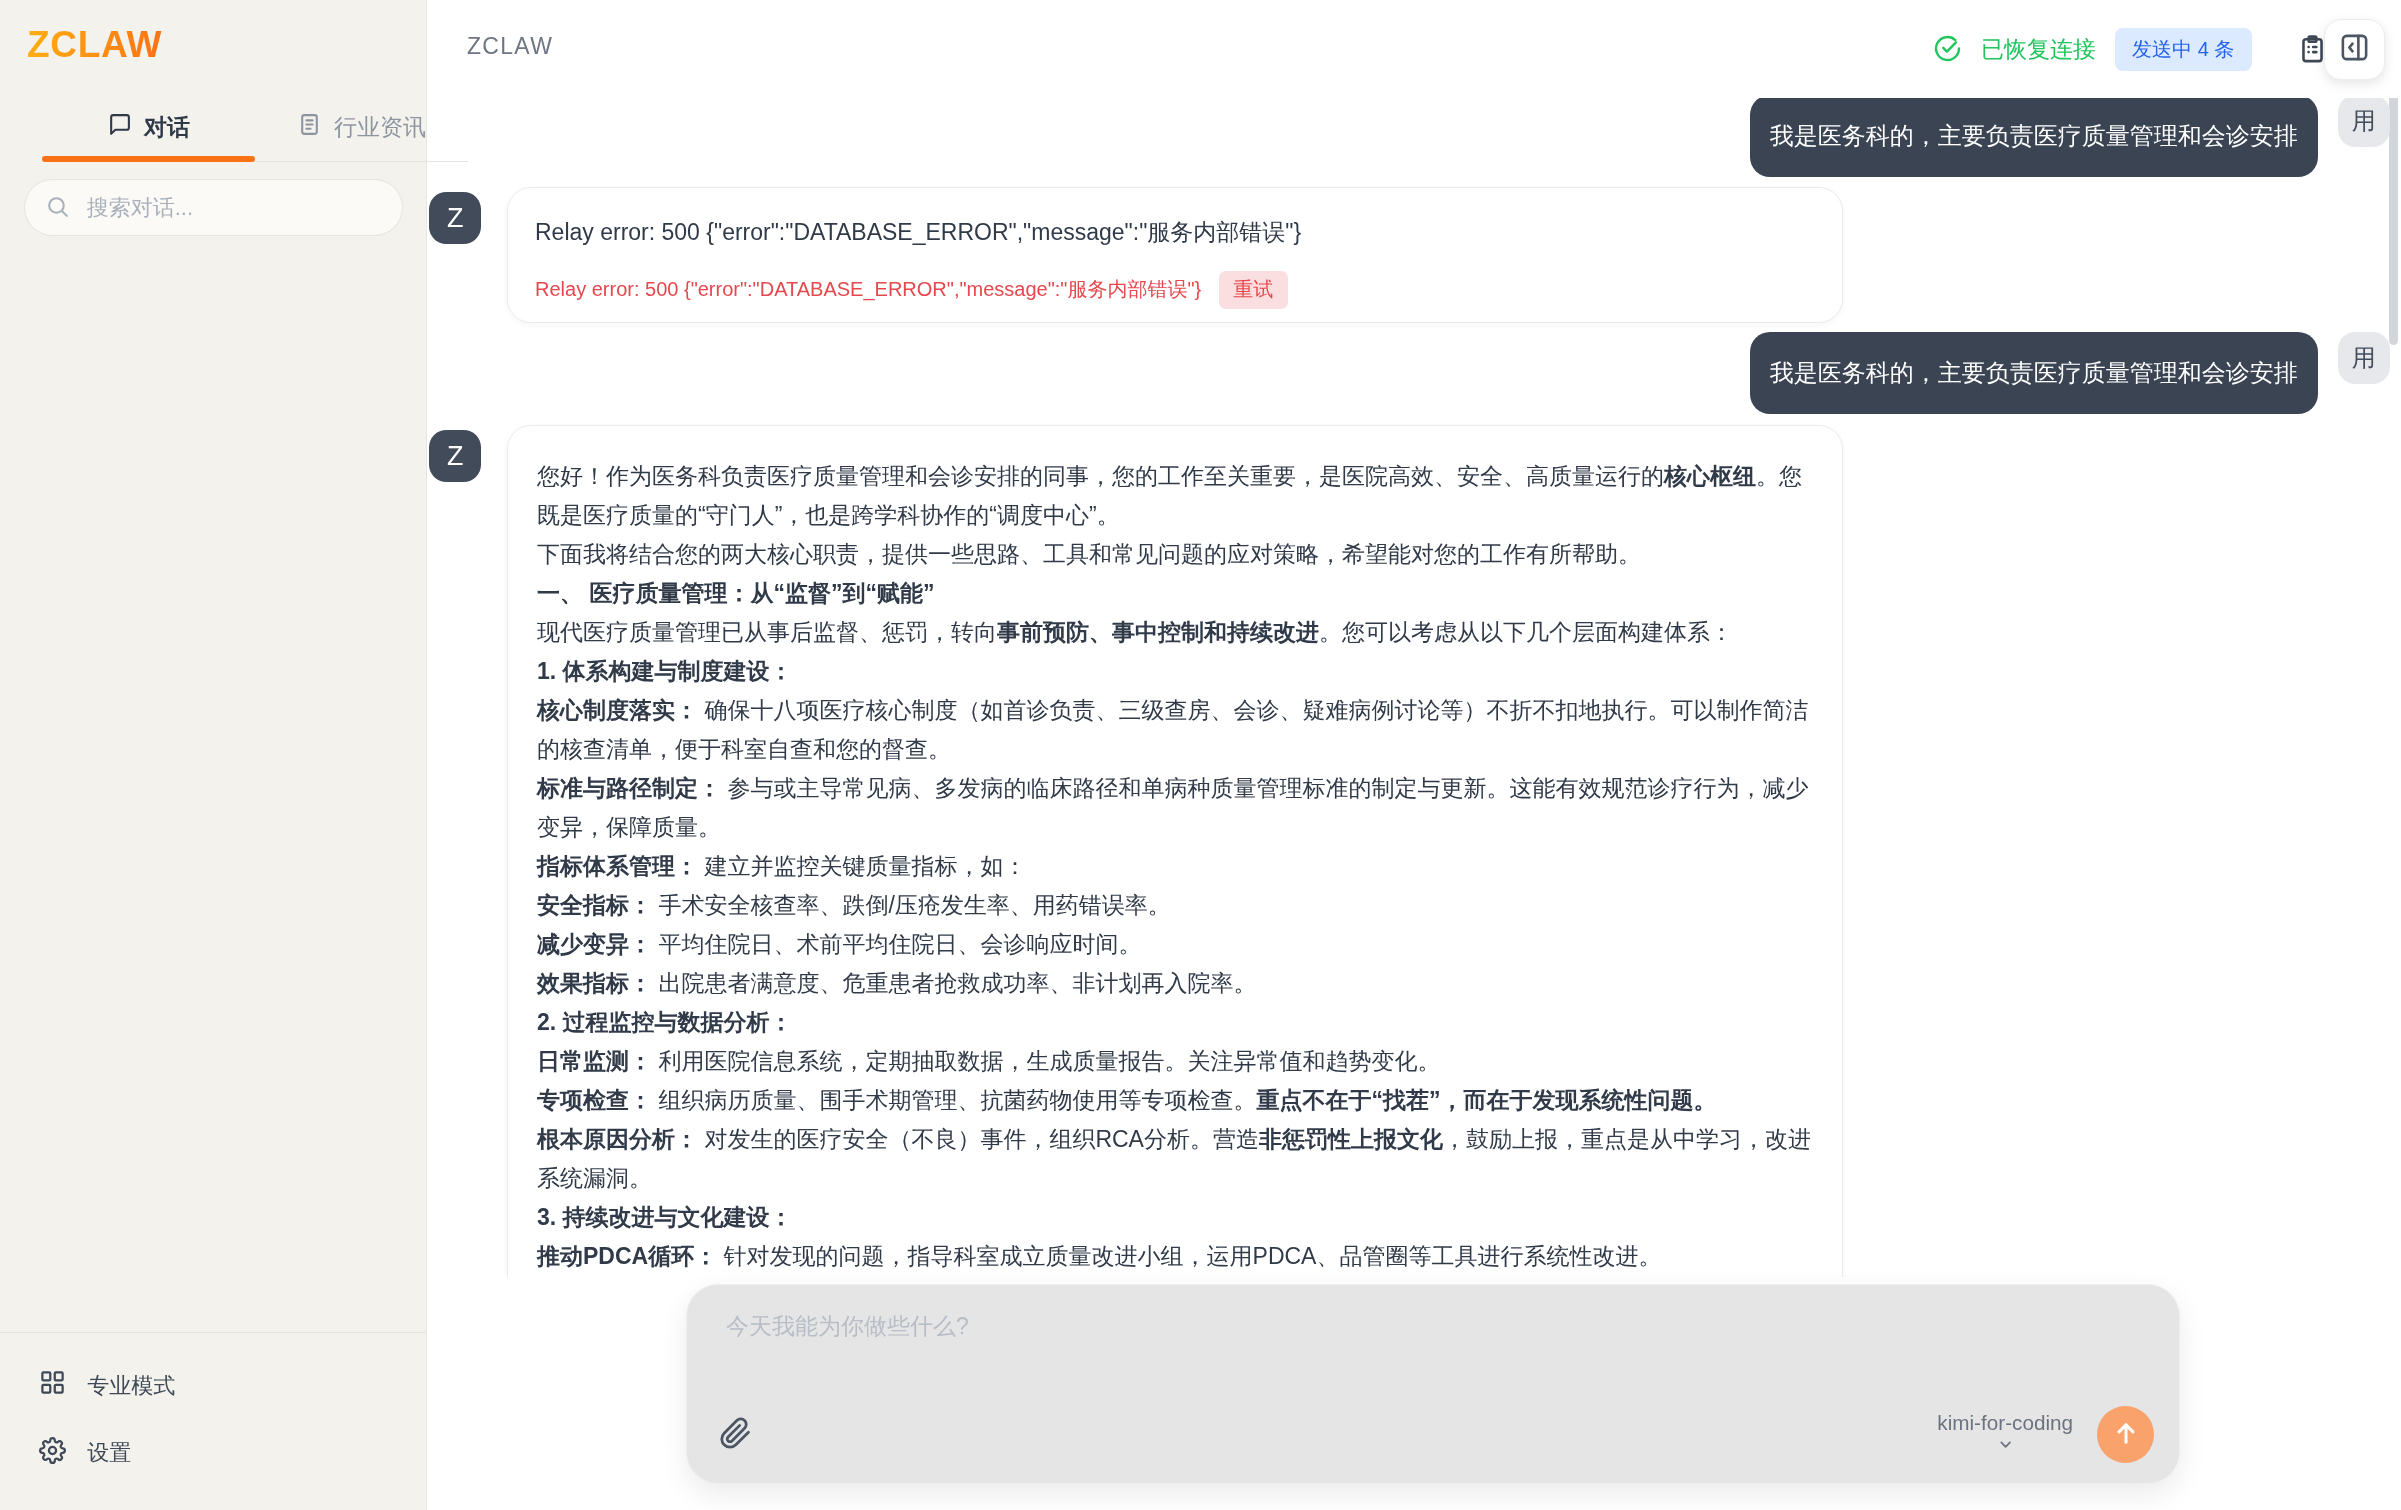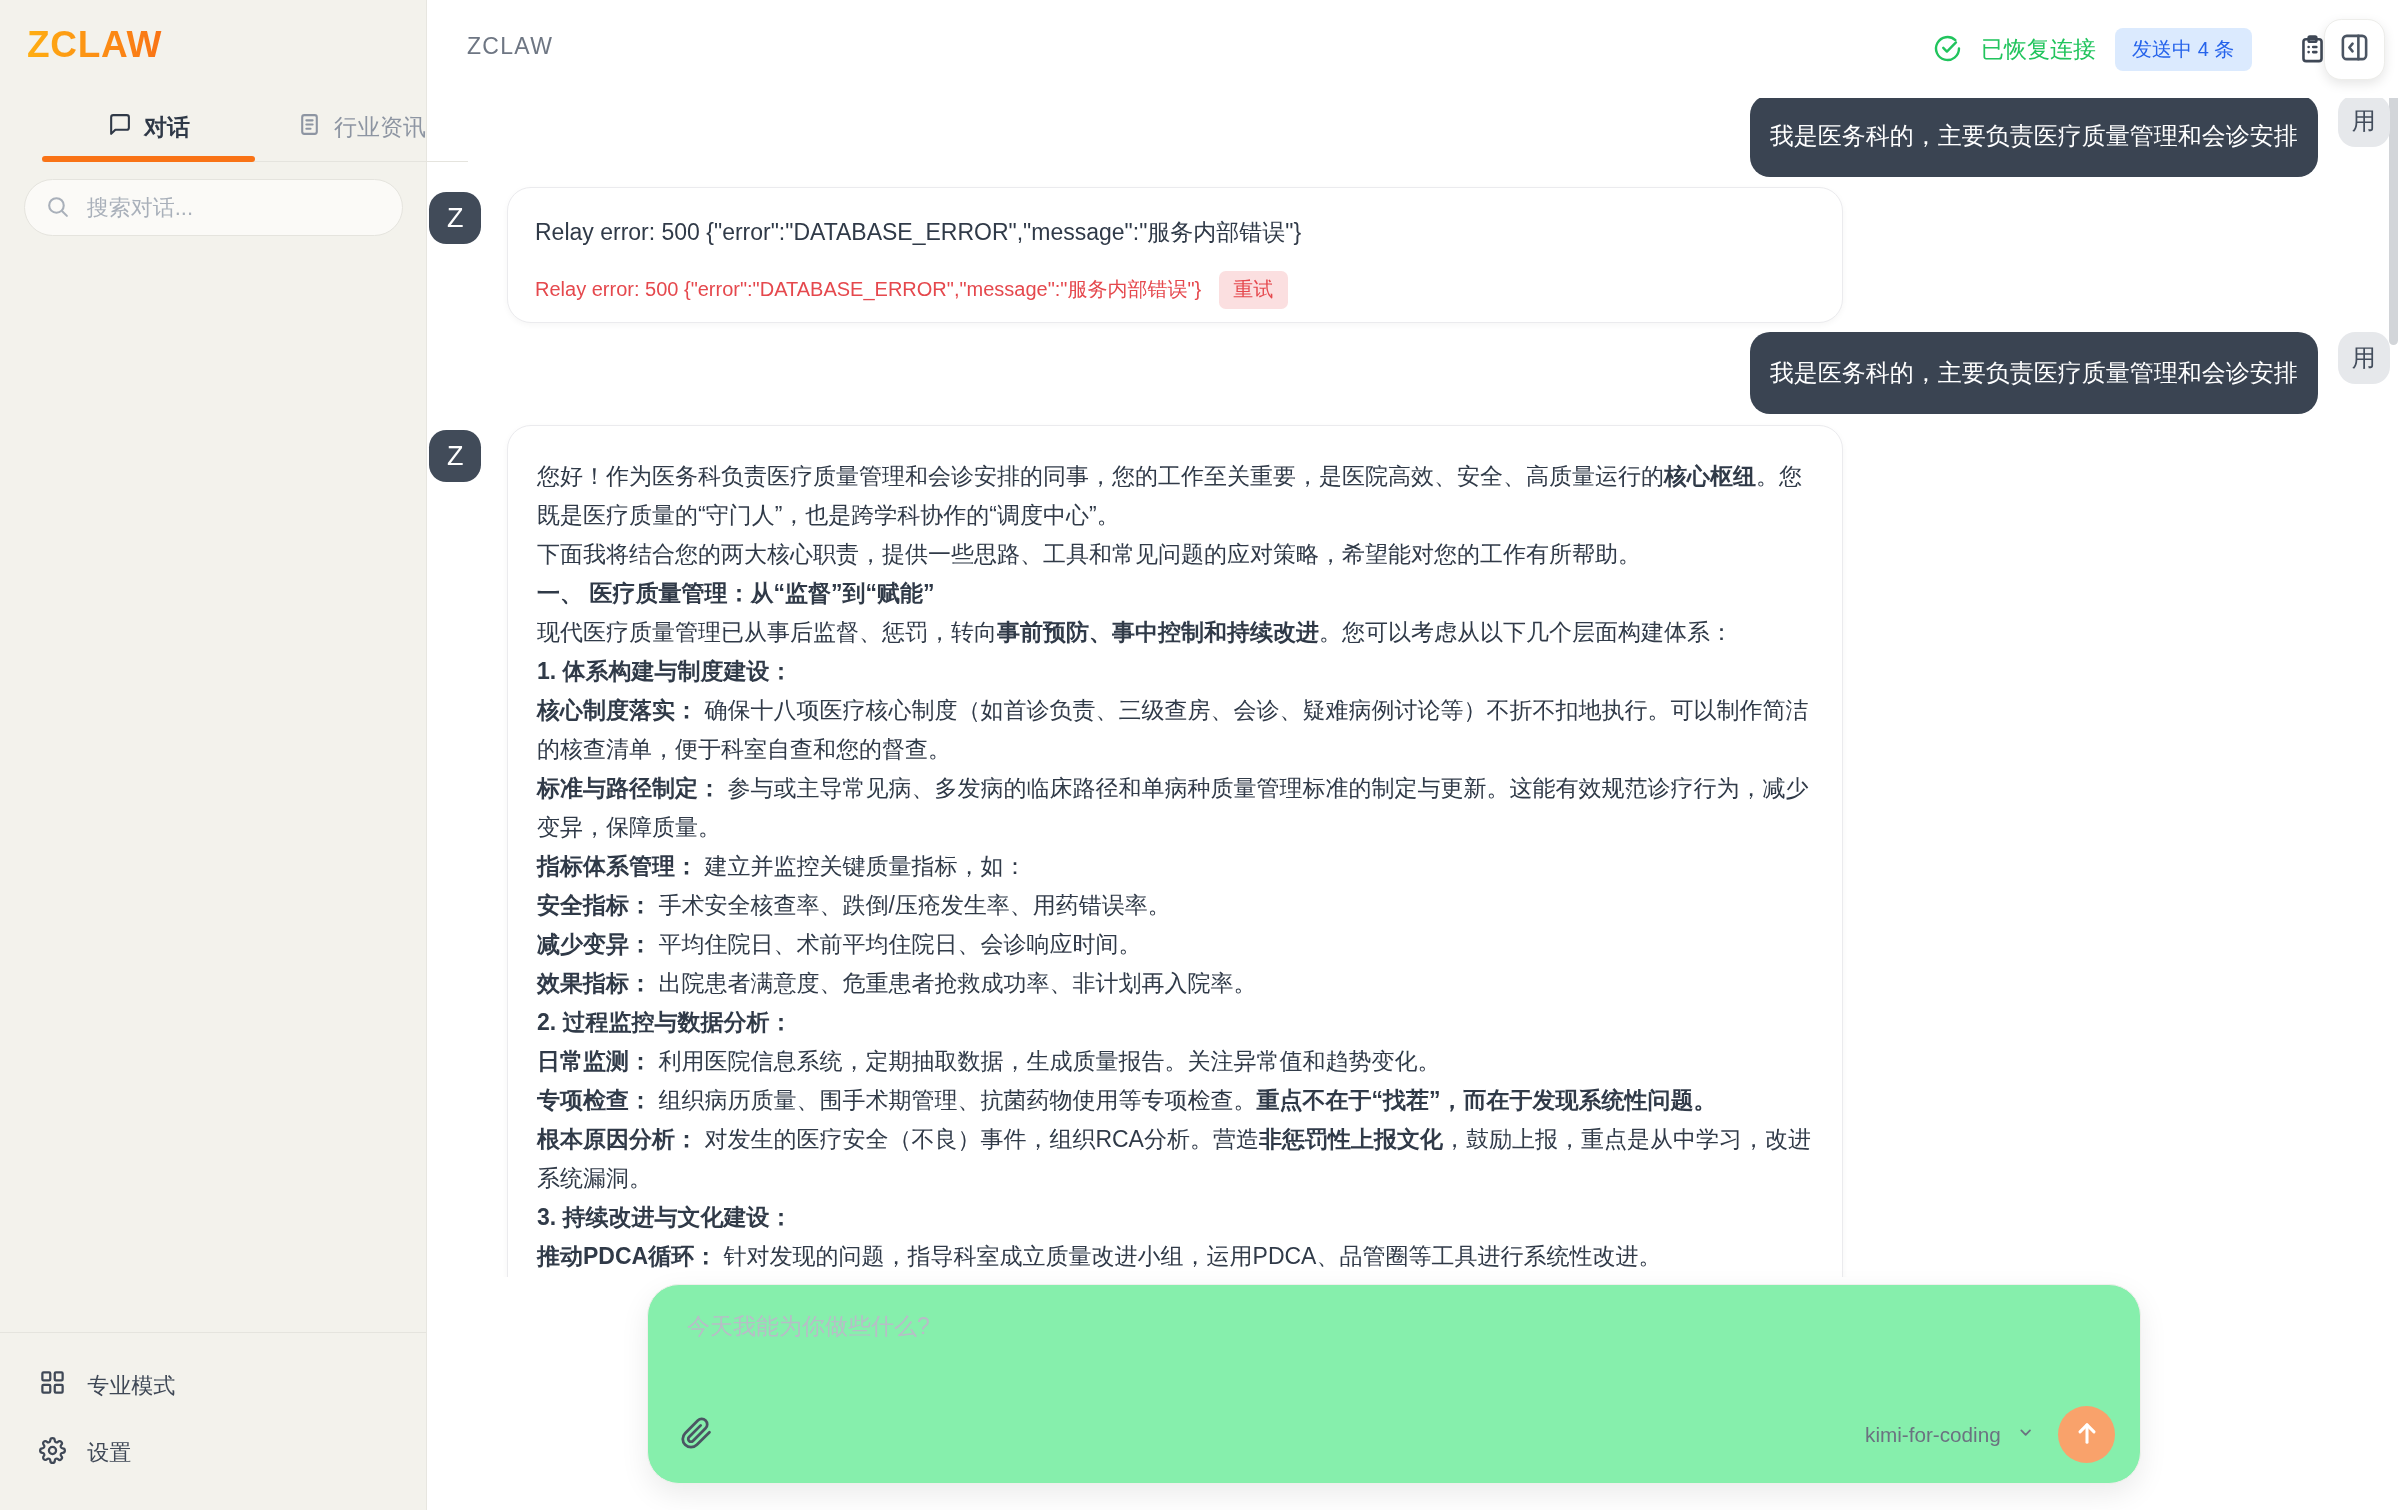--- a/index.html
+++ b/index.html
@@ -45,27 +45,27 @@
   .err-line1{font-size:23px;color:#303a48;}
   .err-line2{margin-top:23px;font-size:20px;color:#e5484d;display:flex;align-items:center;}
   .retry-btn{margin-left:17.3px;background:#fbdfe0;color:#e5484d;font-size:20px;padding:5.3px 14.7px;border-radius:6.7px;border:none;cursor:pointer;}
   .big-card{top:327px;height:974px;padding:31px 29px;overflow:hidden;}
   .big-card p{margin:0;font-size:23px;line-height:39px;color:#303a48;}
   .big-card strong{font-weight:bold;}
   .u1{top:-2.7px;} .u2{top:234px;}
   .z1{left:1.3px;top:94px;} .z2{left:1.3px;top:332px;}
 
   
-  .composer{position:absolute;left:647px;top:1284px;width:1494px;height:200px;background:#86efac;border:1.3px solid #f0efec;border-radius:32px;box-shadow:0 10.7px 29px rgba(0,0,0,.08);}
+  .composer{position:absolute;left:686px;top:1284px;width:1494px;height:200px;background:#e5e5e5;border:1.3px solid #f0efec;border-radius:32px;box-shadow:0 10.7px 29px rgba(0,0,0,.08);}
   .composer textarea{position:absolute;left:37px;top:24px;width:1267px;height:80px;border:none;outline:none;resize:none;background:transparent;font-size:23px;color:#39424f;}
   .composer textarea::placeholder{color:#b7bdc7;}
   .composer-bottom{position:absolute;left:32px;right:25px;bottom:20px;display:flex;align-items:center;justify-content:space-between;}
   .attach-btn{display:flex;cursor:pointer;background:none;border:none;padding:0;}
   .right-tools{display:flex;align-items:center;gap:24px;}
-  .model-select{display:flex;align-items:center;gap:16px;font-size:20.7px;color:#6b7280;cursor:pointer;}
+  .model-select{display:flex;align-items:center;gap:0;font-size:20.7px;color:#6b7280;cursor:pointer;flex-direction:column;}
   .send-btn{width:57px;height:57px;border-radius:50%;background:#f9a26b;border:none;display:flex;align-items:center;justify-content:center;cursor:pointer;}
 </style>
 </head>
 <body>
 
 <div class="stage">
 
   <aside class="sidebar">
     <div class="logo">ZCLAW</div>
 

